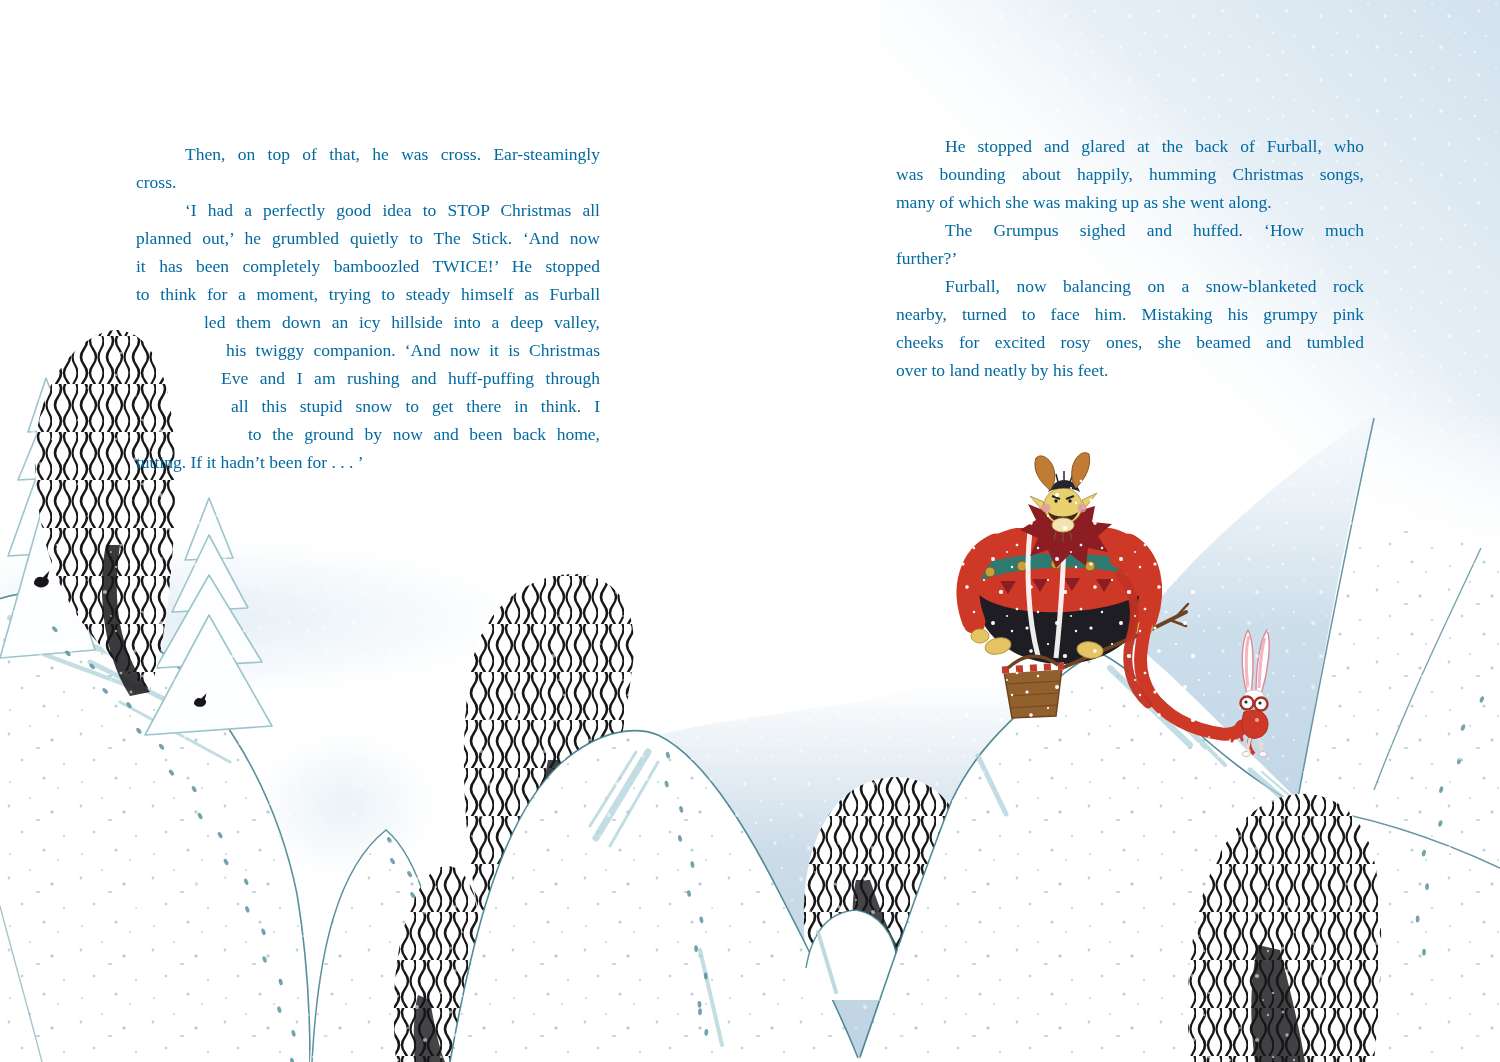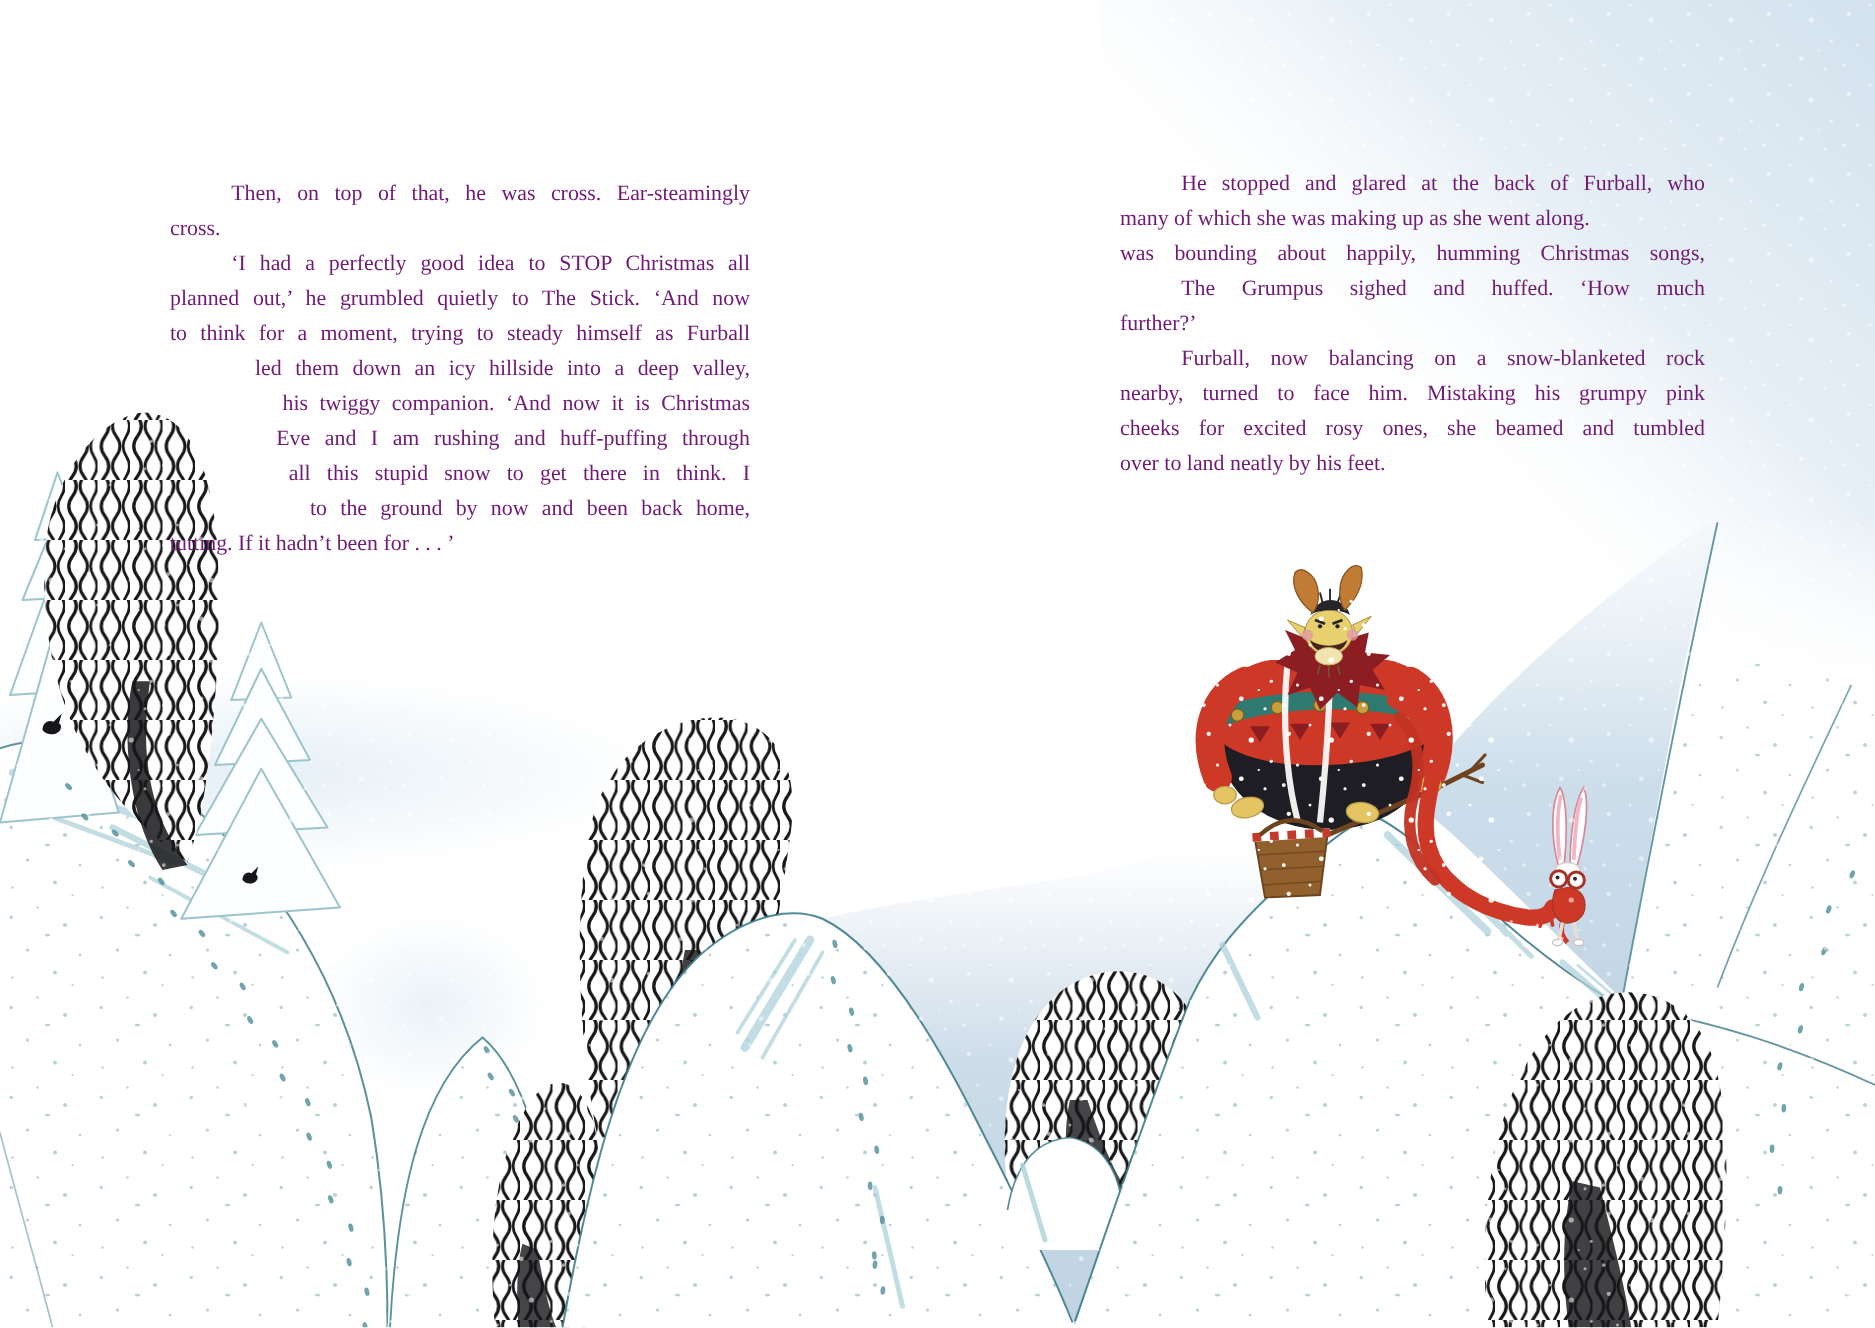--- a/index.html
+++ b/index.html
@@ -1,19 +1,19 @@
 <!DOCTYPE html>
 <html><head>
 <meta charset="utf-8">
 <style>
   html,body{margin:0;padding:0;background:#fff;}
   #spread{position:relative;width:1500px;height:1062px;overflow:hidden;background:#fff;}
   #art{position:absolute;inset:0;}
   .page-text{position:absolute;font-family:"Liberation Serif","DejaVu Serif",serif;
-             font-size:17.5px;line-height:28px;color:#701a75;}
+             font-size:17.5px;line-height:28px;color:#0369a1;}
   #left-text{left:136px;top:140px;width:464px;}
   #right-text{left:896px;top:132px;width:468px;}
   .ln{height:28px;}
   .j{text-align:justify;text-align-last:justify;}
   .ind{padding-left:49px;}
   .rgt{}
 </style>
 </head>
 <body>
 
@@ -353,33 +353,34 @@
   </g>
 
   <rect x="0" y="0" width="1500" height="1062" fill="url(#pSnow)" opacity="0.55"></rect>
 </svg>
 
 <div id="left-text" class="page-text">
   <div class="ln ind j">Then, on top of that, he was cross. Ear-steamingly</div>
   <div class="ln">cross.</div>
   <div class="ln ind j">‘I had a perfectly good idea to STOP Christmas all</div>
   <div class="ln j">planned out,’ he grumbled quietly to The Stick. ‘And now</div>
+  <div class="ln j">it has been completely bamboozled TWICE!’ He stopped</div>
   <div class="ln j">to think for a moment, trying to steady himself as Furball</div>
   <div class="ln j" style="padding-left:68px">led them down an icy hillside into a deep valley,</div>
   <div class="ln j" style="padding-left:90px">his twiggy companion. ‘And now it is Christmas</div>
   <div class="ln j" style="padding-left:85px">Eve and I am rushing and huff-puffing through</div>
   <div class="ln j" style="padding-left:95px">all this stupid snow to get there in think. I</div>
   <div class="ln j" style="padding-left:112px">to the ground by now and been back home,</div>
   <div class="ln rgt" style="padding-right:72px">tutting. If it hadn’t been for . . . ’</div>
 </div>
 
 <div id="right-text" class="page-text">
   <div class="ln ind j">He stopped and glared at the back of Furball, who</div>
+  <div class="ln j">was bounding about happily, humming Christmas songs,</div>
   <div class="ln">many of which she was making up as she went along.</div>
-  <div class="ln j">was bounding about happily, humming Christmas songs,</div>
   <div class="ln ind j">The Grumpus sighed and huffed. ‘How much</div>
   <div class="ln">further?’</div>
   <div class="ln ind j">Furball, now balancing on a snow-blanketed rock</div>
   <div class="ln j">nearby, turned to face him. Mistaking his grumpy pink</div>
   <div class="ln j">cheeks for excited rosy ones, she beamed and tumbled</div>
   <div class="ln">over to land neatly by his feet.</div>
 </div>
 
 </div>
 

